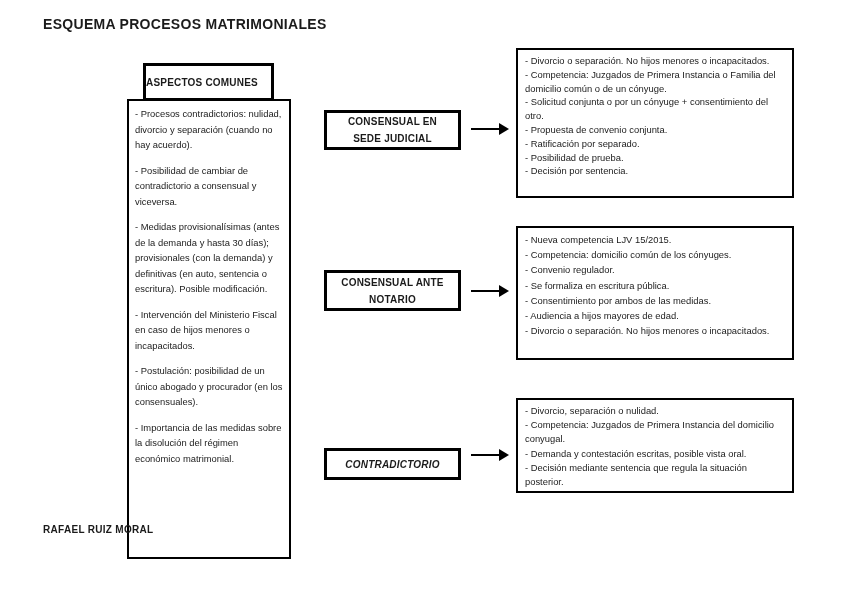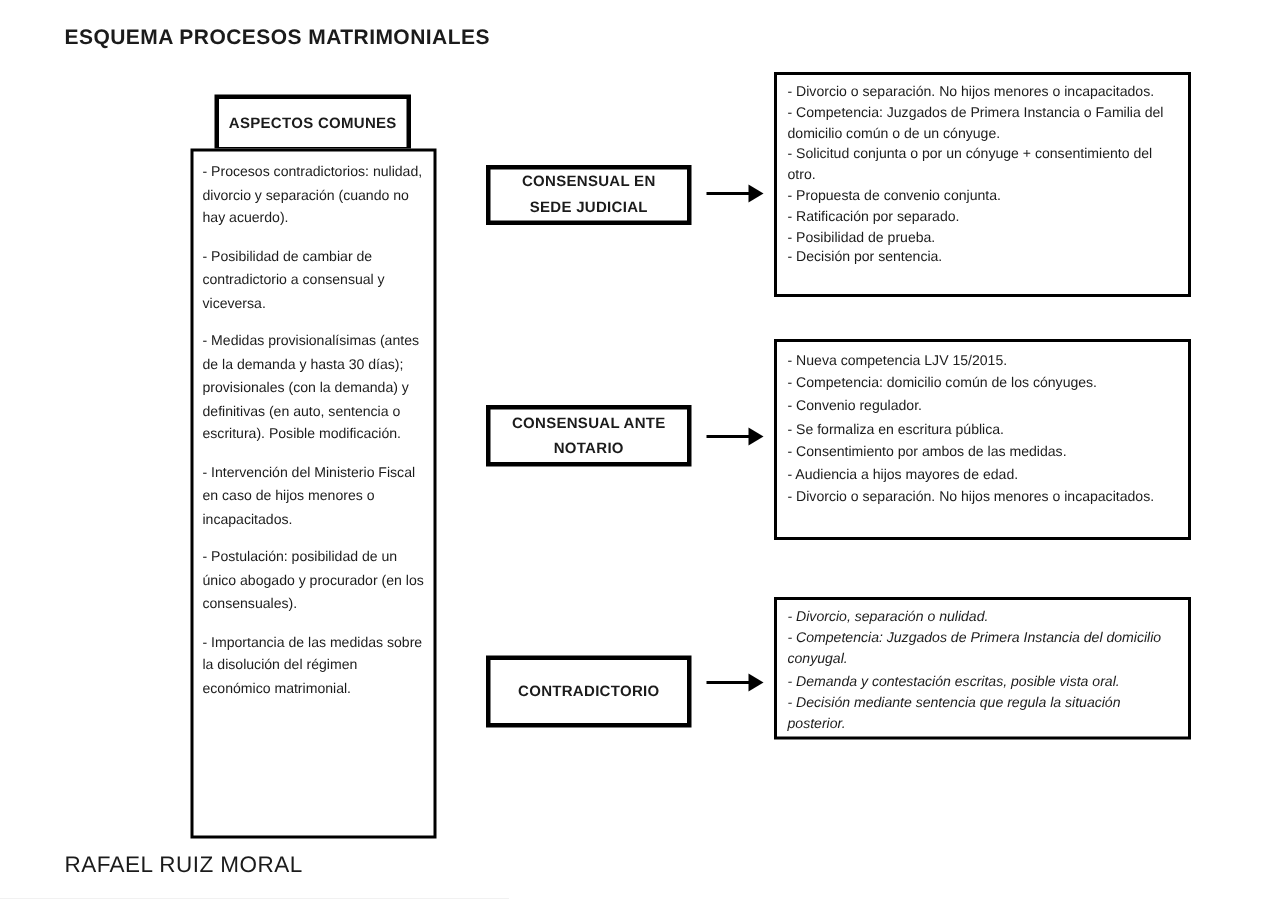--- a/index.html
+++ b/index.html
@@ -6,27 +6,27 @@
   .page {
     position:relative; width:848px; height:599px; margin:0 auto;
     background:#ffffff; overflow:hidden;
     font-family:"Liberation Sans", sans-serif; color:#1b1b1b;
   }
   .doc-title {
     position:absolute; left:43px; top:16px;
     font-size:14px; font-weight:700; letter-spacing:0.3px;
   }
   .doc-footer {
-    position:absolute; left:43px; top:568px;
-    font-size:15px; font-weight:400; letter-spacing:0.3px;
+    position:absolute; left:43px; top:524px;
+    font-size:10px; font-weight:700; letter-spacing:0.3px;
   }
   .header-box {
     position:absolute; left:143px; top:63px; width:131px; height:38px;
     border:3px solid #000; box-sizing:border-box; background:#fff;
-    display:flex; align-items:center; justify-content:center;
+    display:flex; align-items:center; justify-content:flex-start;
     font-size:10px; font-weight:700; text-align:center; letter-spacing:0.2px;
   }
   .left-box {
     position:absolute; left:127px; top:99px; width:164px; height:460px;
     border:2.5px solid #000; box-sizing:border-box; background:#fff;
     padding:5px 6px;
   }
   .left-box p {
     margin:0 0 10px 0; font-size:9.4px; line-height:15.5px; font-weight:400;
   }
@@ -34,21 +34,21 @@
 
   .label-box {
     position:absolute; left:324px; width:137px;
     border:3px solid #000; box-sizing:border-box; background:#fff;
     display:flex; align-items:center; justify-content:center;
     text-align:center; padding:0 8px;
     font-size:10px; font-weight:700; line-height:17px; letter-spacing:0.2px;
   }
   #label-1 { top:110px; height:40px; }
   #label-2 { top:270px; height:41px; }
-  #label-3 { top:437px; height:48px; }
+  #label-3 { top:448px; height:32px;font-style:italic; }
 
   .arrow { position:absolute; width:38px; height:12px; }
   #arrow-1 { left:471px; top:123px; }
   #arrow-2 { left:471px; top:285px; }
   #arrow-3 { left:471px; top:449px; }
   .arrow .shaft { position:absolute; left:0; top:5px; width:29px; height:2px; background:#000; }
   .arrow .head  {
     position:absolute; left:28px; top:0; width:0; height:0;
     border-top:6px solid transparent; border-bottom:6px solid transparent;
     border-left:10px solid #000;
@@ -58,21 +58,21 @@
     position:absolute; left:516px; width:278px;
     border:2.5px solid #000; box-sizing:border-box; background:#fff;
     padding:4px 7px;
   }
   .content-box p { margin:0; font-size:9.4px; font-weight:400; }
   #detail-1 { top:48px;  height:150px; }
   #detail-1 p { line-height:13.8px; }
   #detail-2 { top:226px; height:134px; }
   #detail-2 p { line-height:15.2px; }
   #detail-3 { top:398px; height:95px; }
-  #detail-3 p { line-height:14.2px;font-style:italic; }
+  #detail-3 p { line-height:14.2px; }
 </style>
 </head>
 <body>
 
 <div class="page">
 
   <div class="doc-title">ESQUEMA PROCESOS MATRIMONIALES</div>
 
   <div class="header-box">
     <span>ASPECTOS COMUNES</span>

